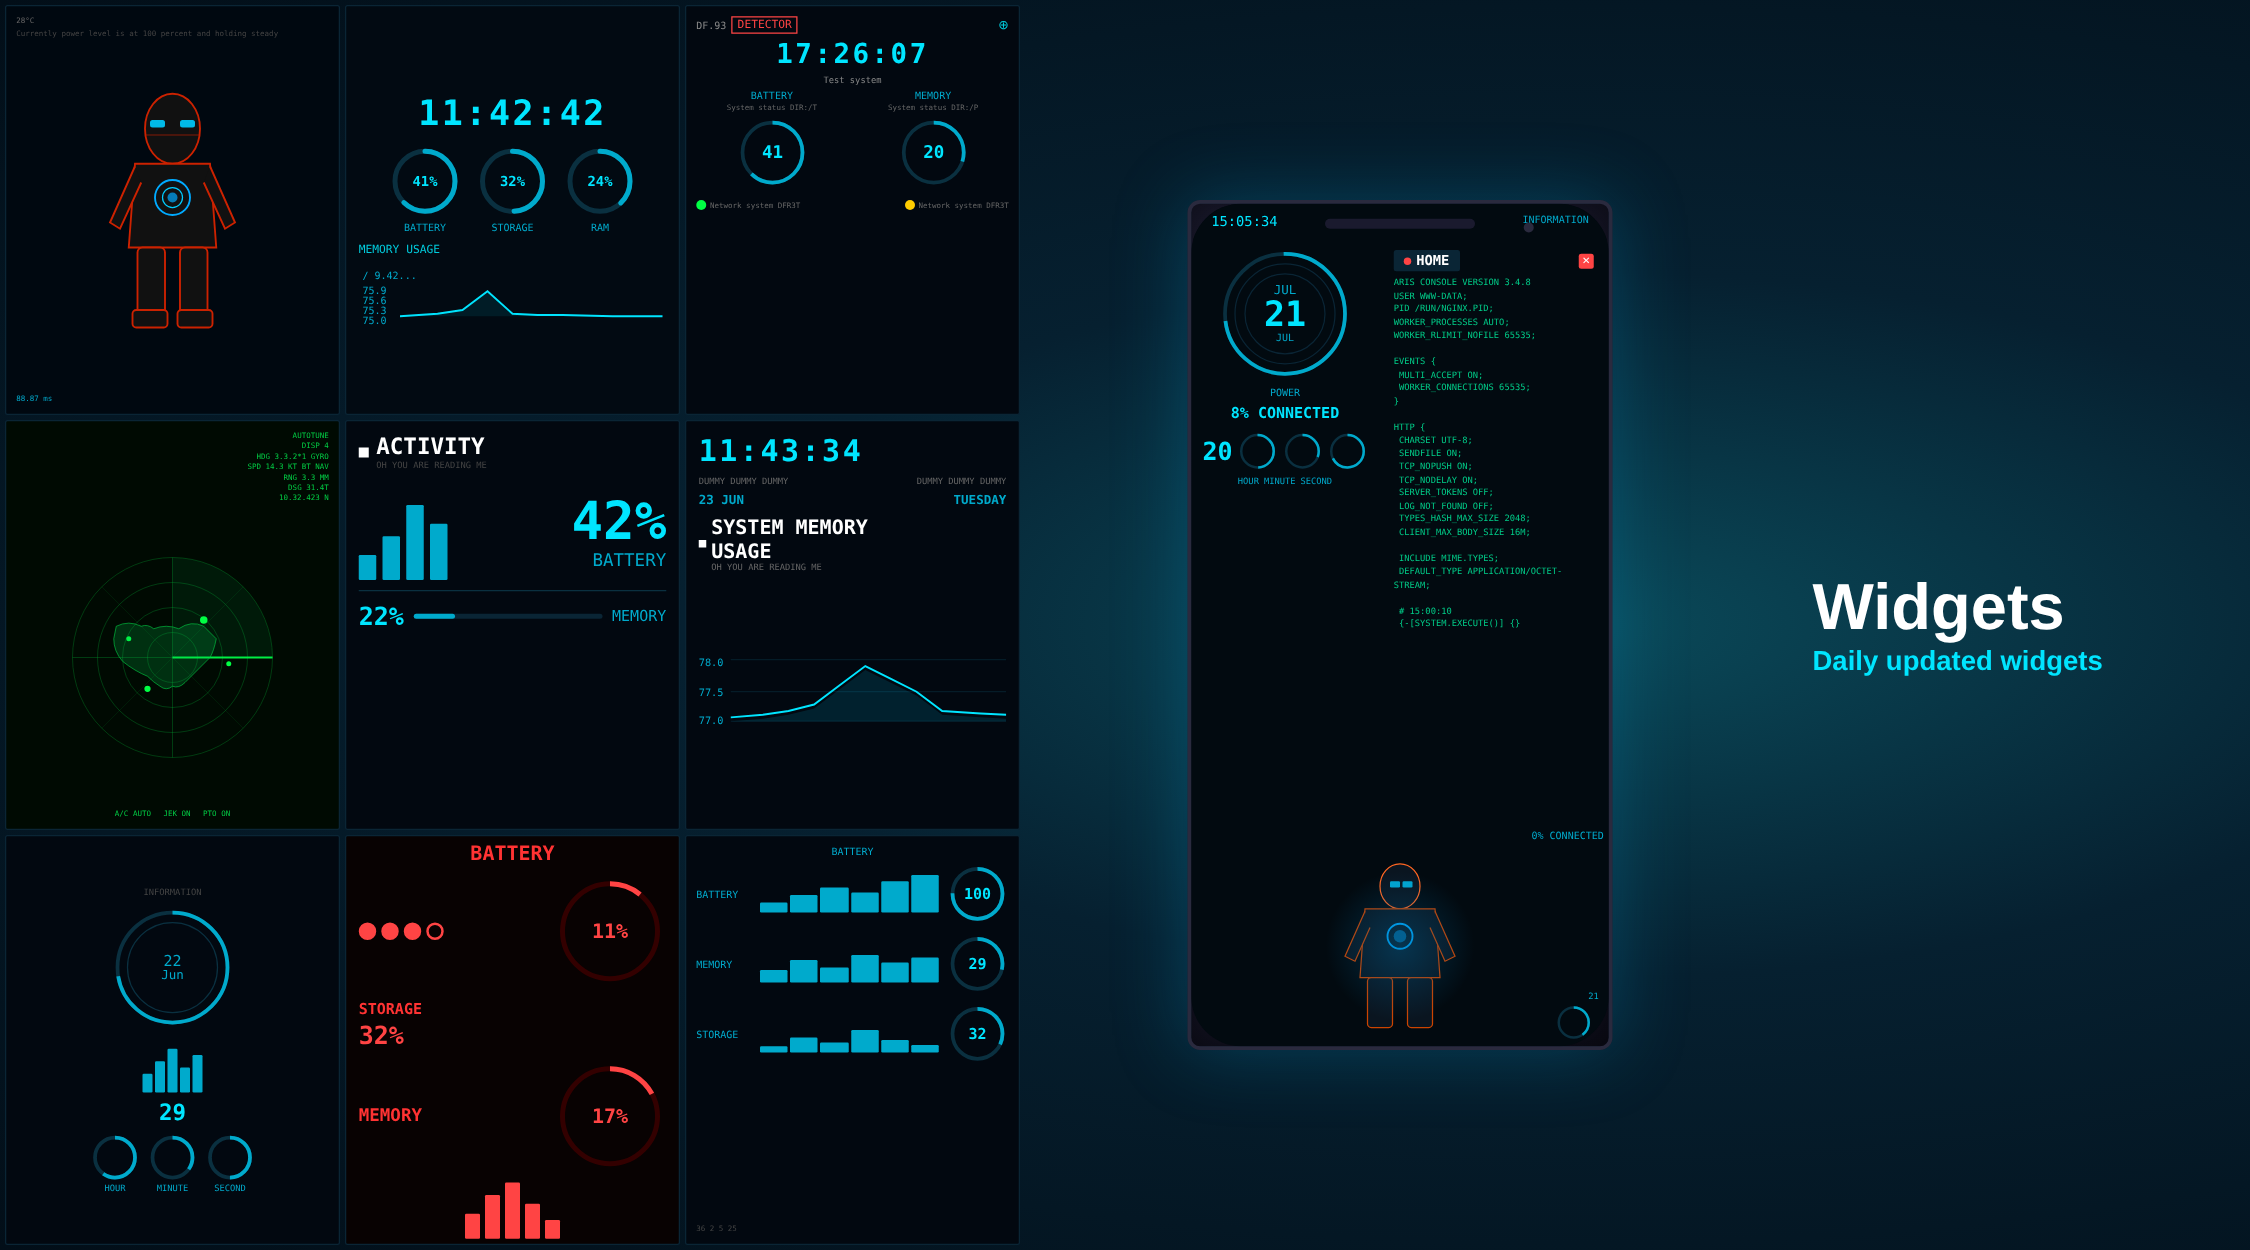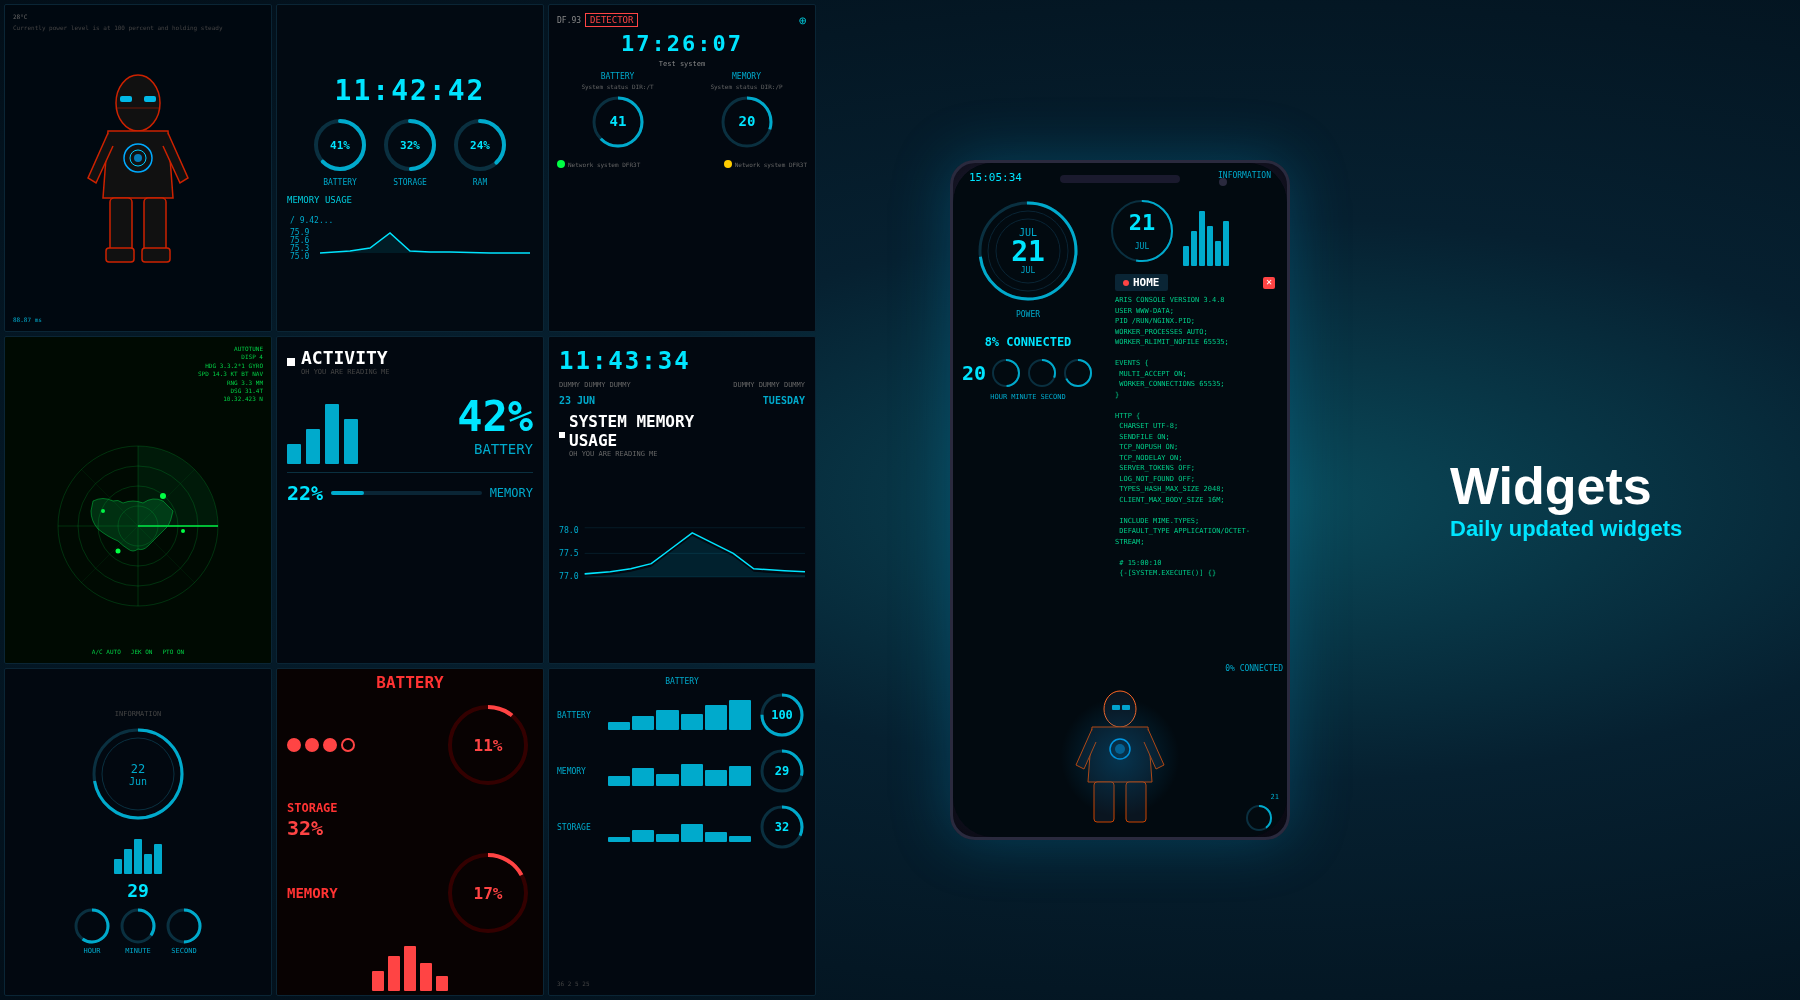--- a/index.html
+++ b/index.html
@@ -571,21 +571,21 @@
       align-items: center;
       justify-content: center;
       position: relative;
       padding: 20px;
     }
 
     .phone-frame {
       width: 340px;
       height: 680px;
       background: linear-gradient(135deg, #1a1a2e 0%, #0d0d1a 100%);
-      border-radius: 25px;
+      border-radius: 10px;
       border: 3px solid #2a2a3e;
       position: relative;
       overflow: hidden;
       box-shadow: 0 0 60px rgba(0, 150, 200, 0.3), inset 0 0 30px rgba(0,0,0,0.5);
     }
 
     .phone-top-bar {
       position: absolute;
       top: 12px;
       left: 50%;
@@ -695,21 +695,20 @@
     .phone-power-label {
       color: #00aacc;
       font-size: 8px;
       font-family: monospace;
     }
     .phone-percent-label {
       color: #00e5ff;
       font-size: 12px;
       font-weight: bold;
       font-family: monospace;
-      margin-top: 12px;
     }
     .phone-right-day {
       color: #00e5ff;
       font-size: 22px;
       font-weight: bold;
       font-family: monospace;
     }
     .phone-right-month {
       color: #00aacc;
       font-size: 8px;
@@ -1251,41 +1250,20 @@
           </div>
           <div style="display:flex;gap:4px;justify-content:center;width:100%;">
             <span class="phone-time-label">HOUR</span>
             <span class="phone-time-label">MINUTE</span>
             <span class="phone-time-label">SECOND</span>
           </div>
         </div>
 
         <div class="phone-right">
 
-          <div style="display:flex;align-items:flex-start;gap:6px;">
-            <div style="position:relative;width:70px;height:70px;">
-              <svg width="70" height="70" viewBox="0 0 70 70">
-                <circle cx="35" cy="35" r="30" fill="none" stroke="#0a3040" stroke-width="2"></circle>
-                <circle cx="35" cy="35" r="30" fill="none" stroke="#00aacc" stroke-width="2" stroke-dasharray="100 88" transform="rotate(-90 35 35)"></circle>
-              </svg>
-              <div style="position:absolute;top:50%;left:50%;transform:translate(-50%,-50%);text-align:center;">
-                <span class="phone-right-day">21</span>
-                <span class="phone-right-month">JUL</span>
-              </div>
-            </div>
-
-            <div style="display:flex;align-items:flex-end;gap:2px;height:70px;">
-              <div style="width:6px;height:20px;background:#00aacc;border-radius:1px;"></div>
-              <div style="width:6px;height:35px;background:#00aacc;border-radius:1px;"></div>
-              <div style="width:6px;height:55px;background:#00aacc;border-radius:1px;"></div>
-              <div style="width:6px;height:40px;background:#00aacc;border-radius:1px;"></div>
-              <div style="width:6px;height:25px;background:#00aacc;border-radius:1px;"></div>
-              <div style="width:6px;height:45px;background:#00aacc;border-radius:1px;"></div>
-            </div>
-          </div>
 
           <div class="phone-home-section">
             <div class="home-header">
               <div class="home-title">
                 <div class="home-dot"></div>
                 <span>HOME</span>
               </div>
               <div class="home-close">✕</div>
             </div>
             <div class="console-text">

